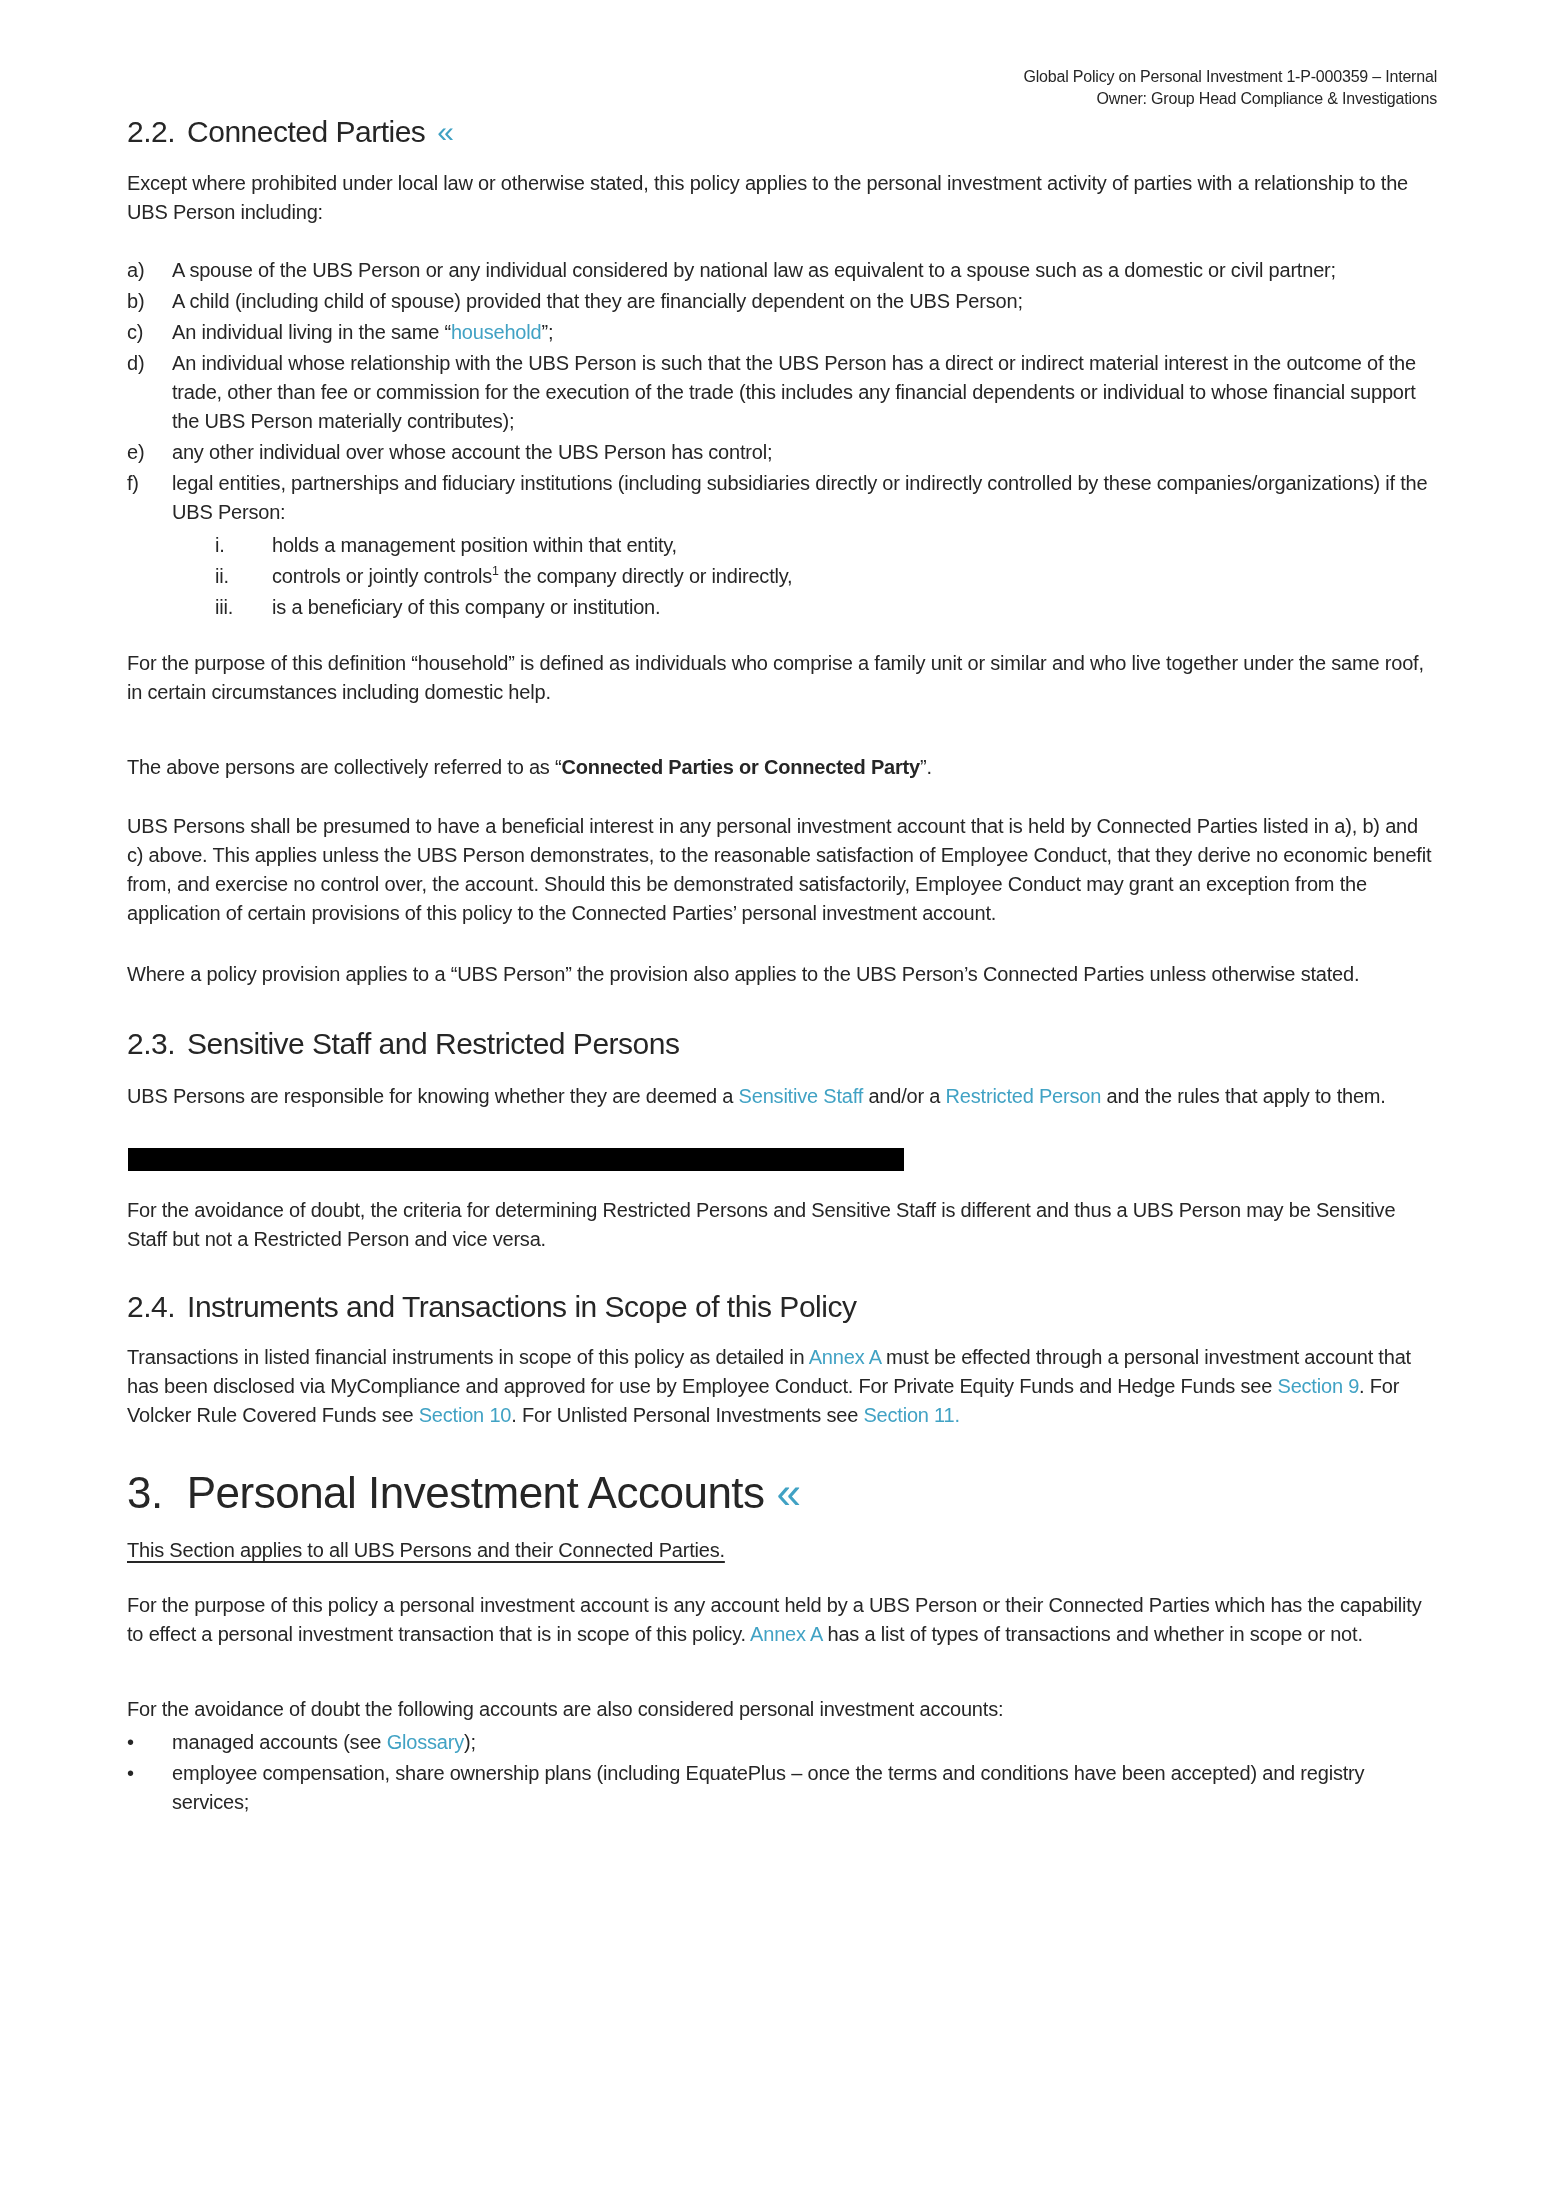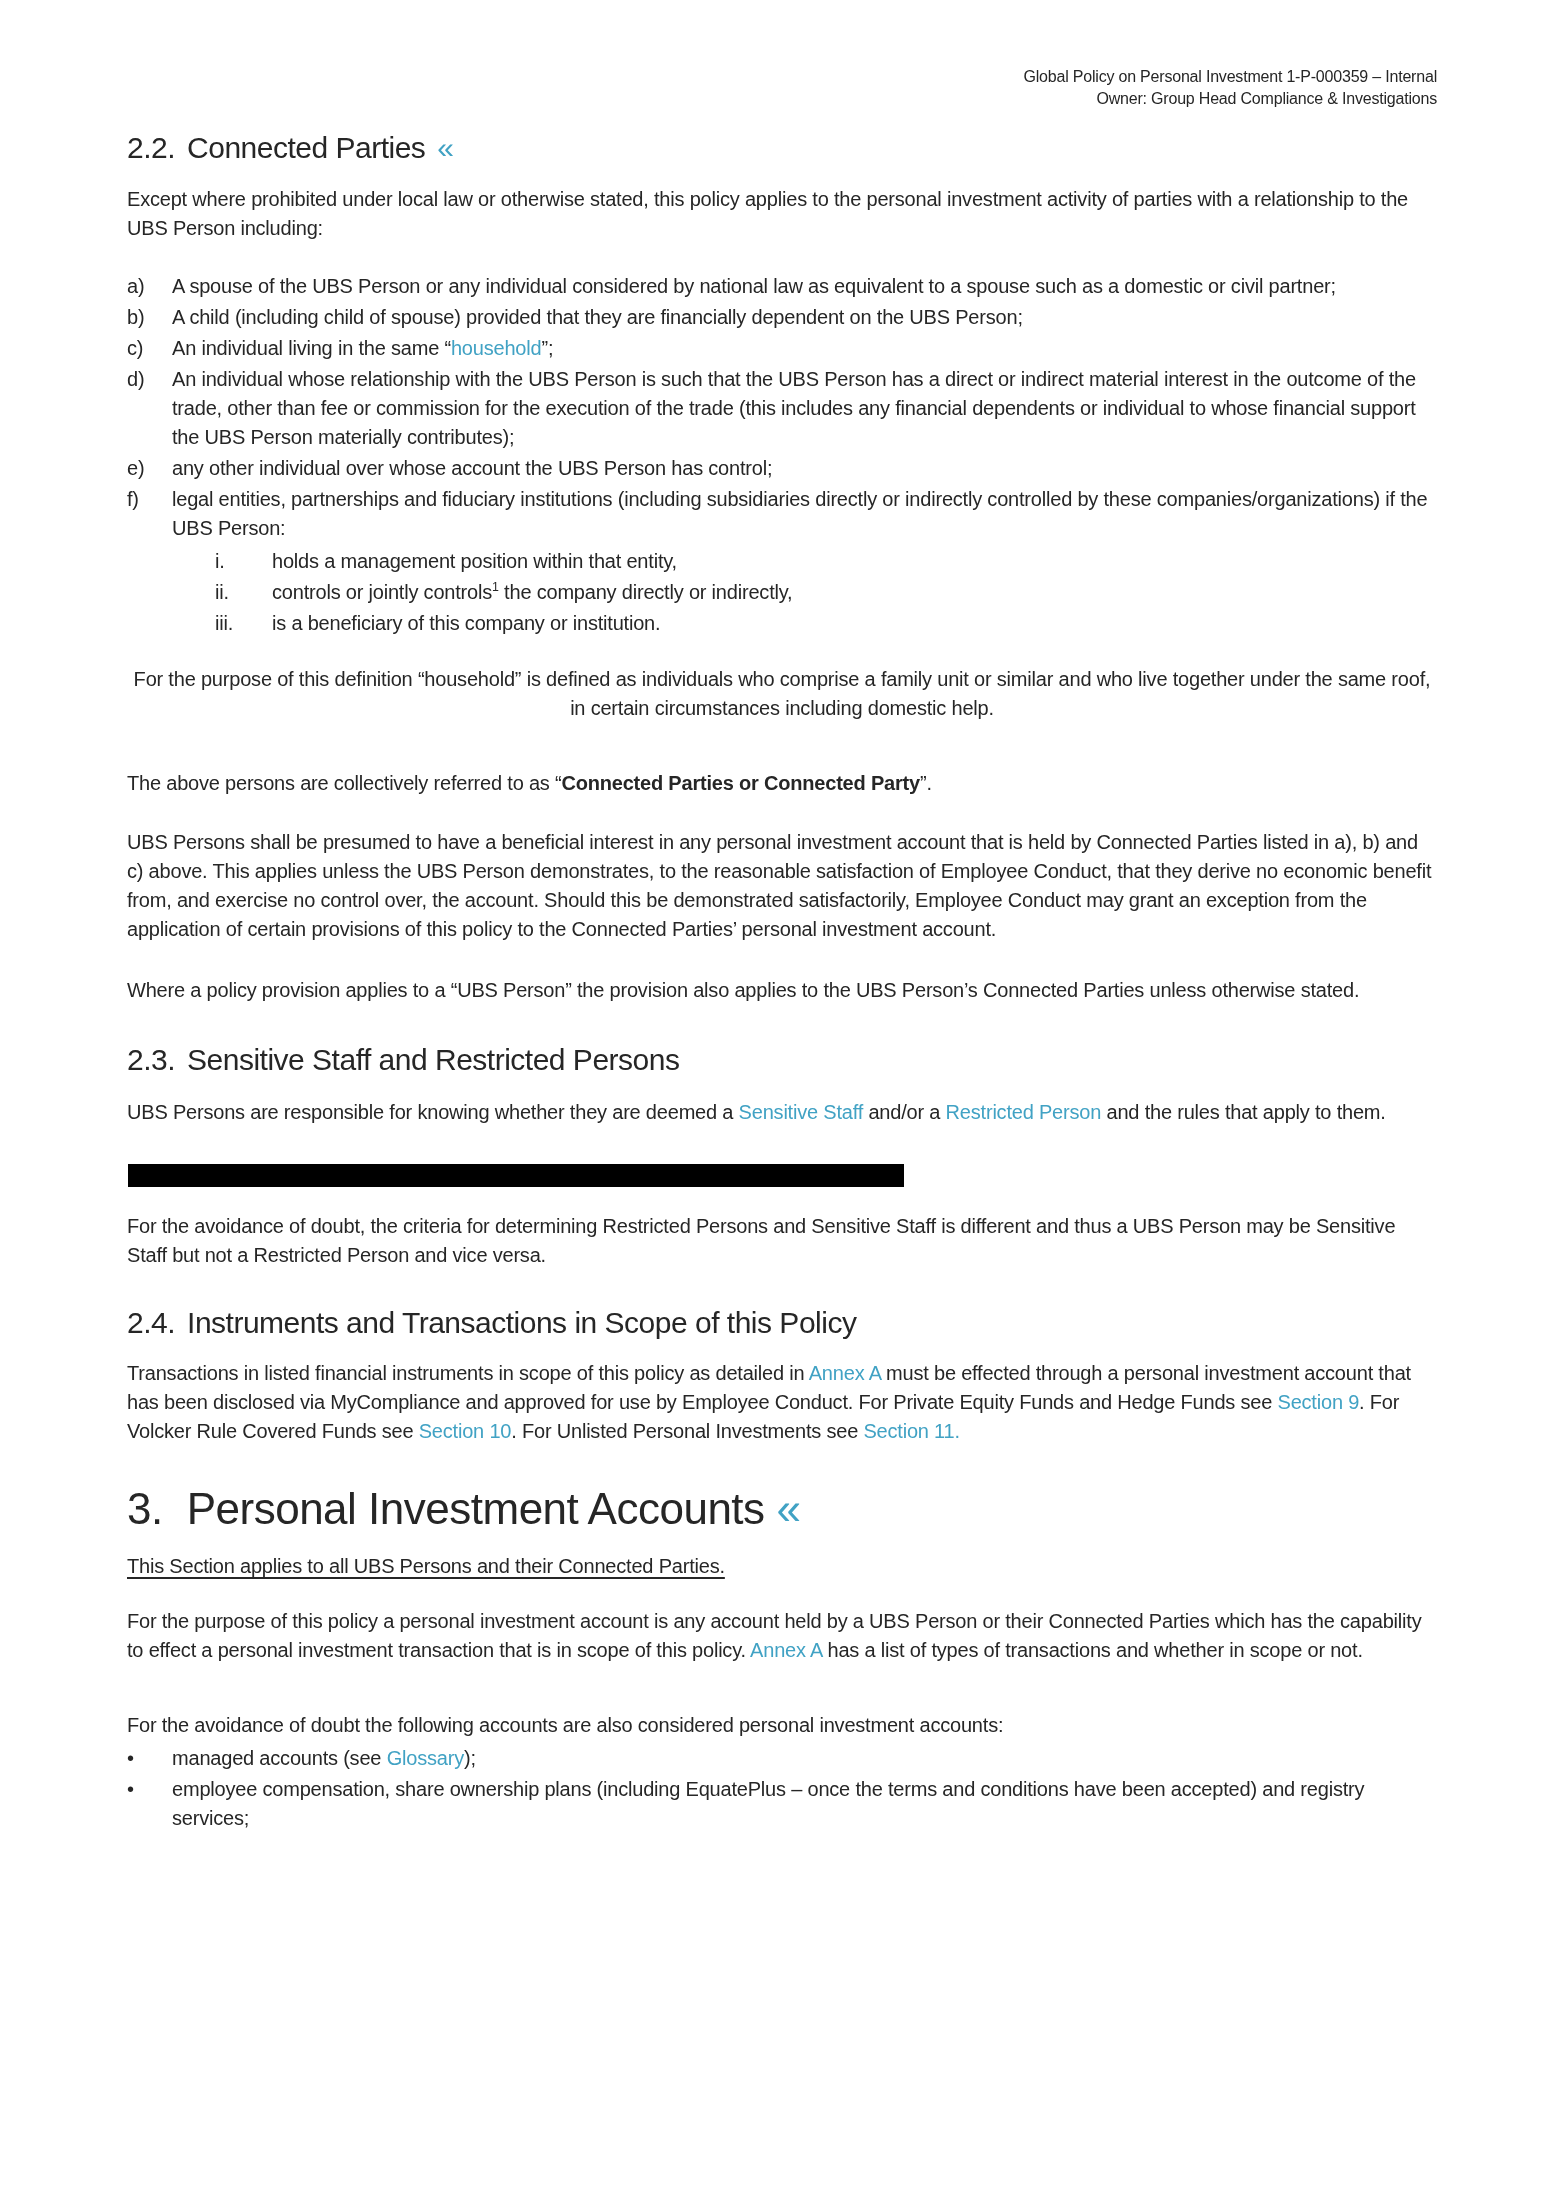--- a/index.html
+++ b/index.html
@@ -61,23 +61,23 @@
   }
   .pagenum {
     position:absolute; top:2086px; right:126px;
     font-size:17px; line-height:22px;
   }
   .lnk { color:var(--link,#41a2c4); }
   .bold { font-weight:700; }
   .underline { text-decoration:underline; text-decoration-thickness:1.5px; text-underline-offset:4px; }
   sup { font-size:0.62em; line-height:0; }
   
-  .mt4 {margin-top:20px;} .mt16 {margin-top:20px;} .mt18 {margin-top:18px;}
+  .mt4 {margin-top:4px;} .mt16 {margin-top:20px;} .mt18 {margin-top:18px;}
   .mt19 {margin-top:19px;} .mt25 {margin-top:25px;} .mt26 {margin-top:26px;}
-  .mt27 {margin-top:27px;text-align:center;} .mt29 {margin-top:46px;} .mt32 {margin-top:32px;}
+  .mt27 {margin-top:27px;} .mt29 {margin-top:46px;} .mt32 {margin-top:32px;}
   .mt35 {margin-top:35px;} .mt37 {margin-top:37px;} .mt40 {margin-top:40px;}
 </style>
 </head>
 <body>
 
 <div class="page">
   <div class="content">
 
     <div class="doc-header">
       <div>Global Policy on Personal Investment 1-P-000359 – Internal</div>

